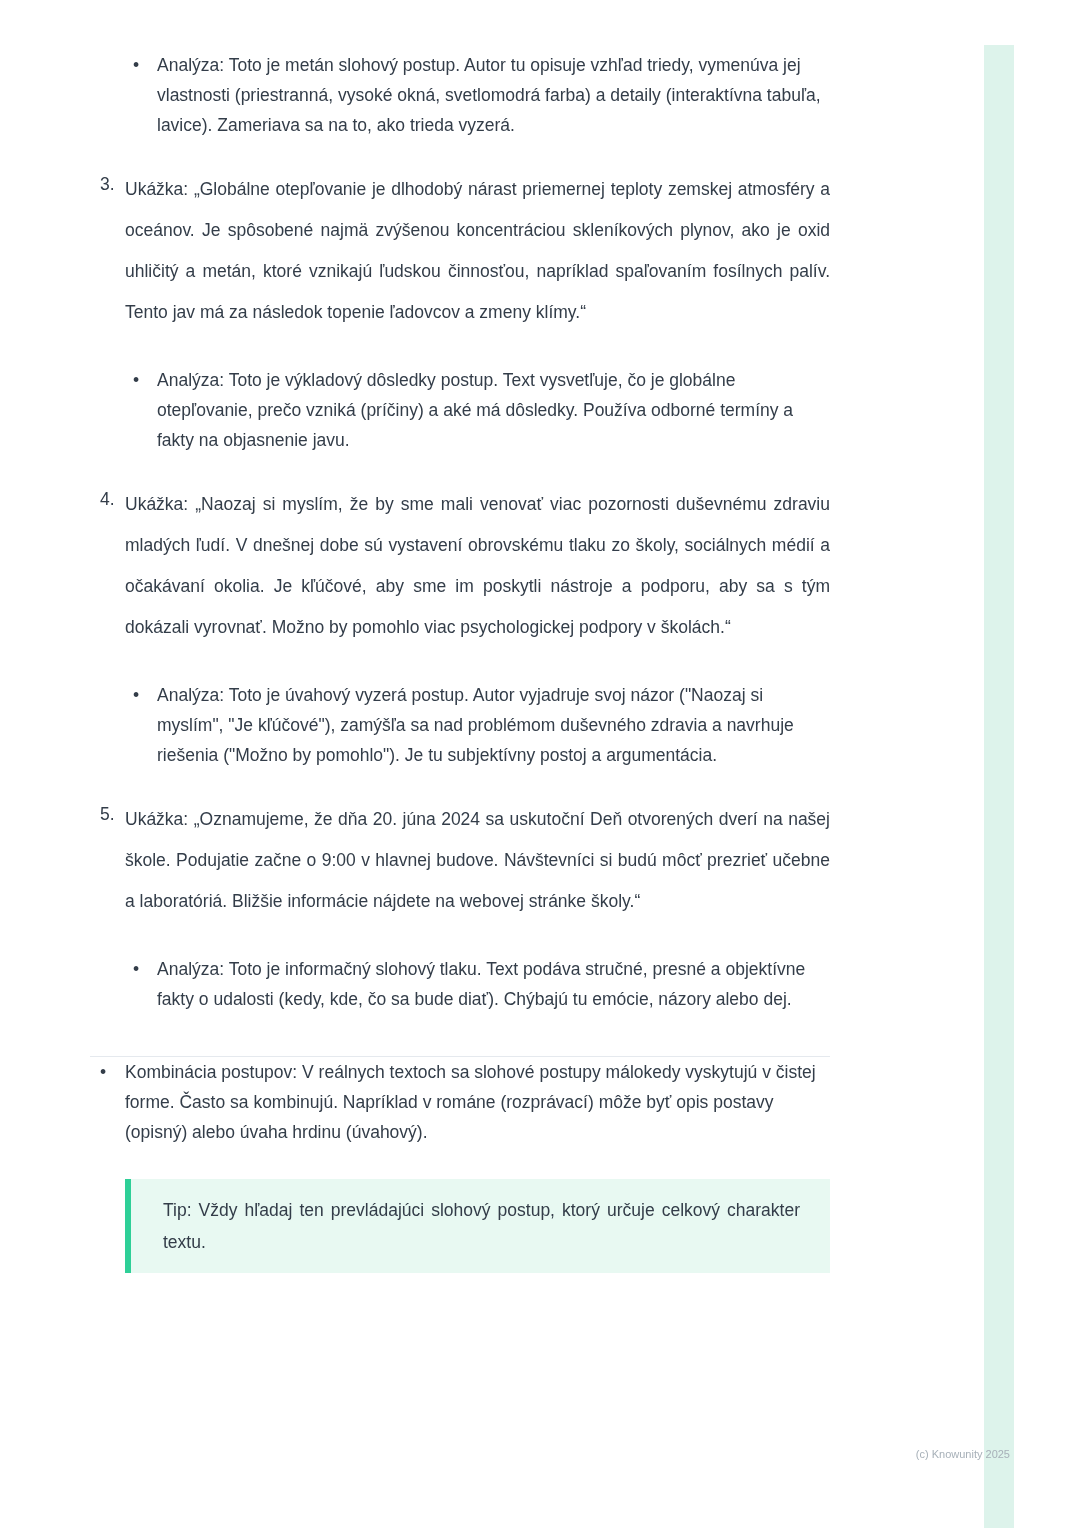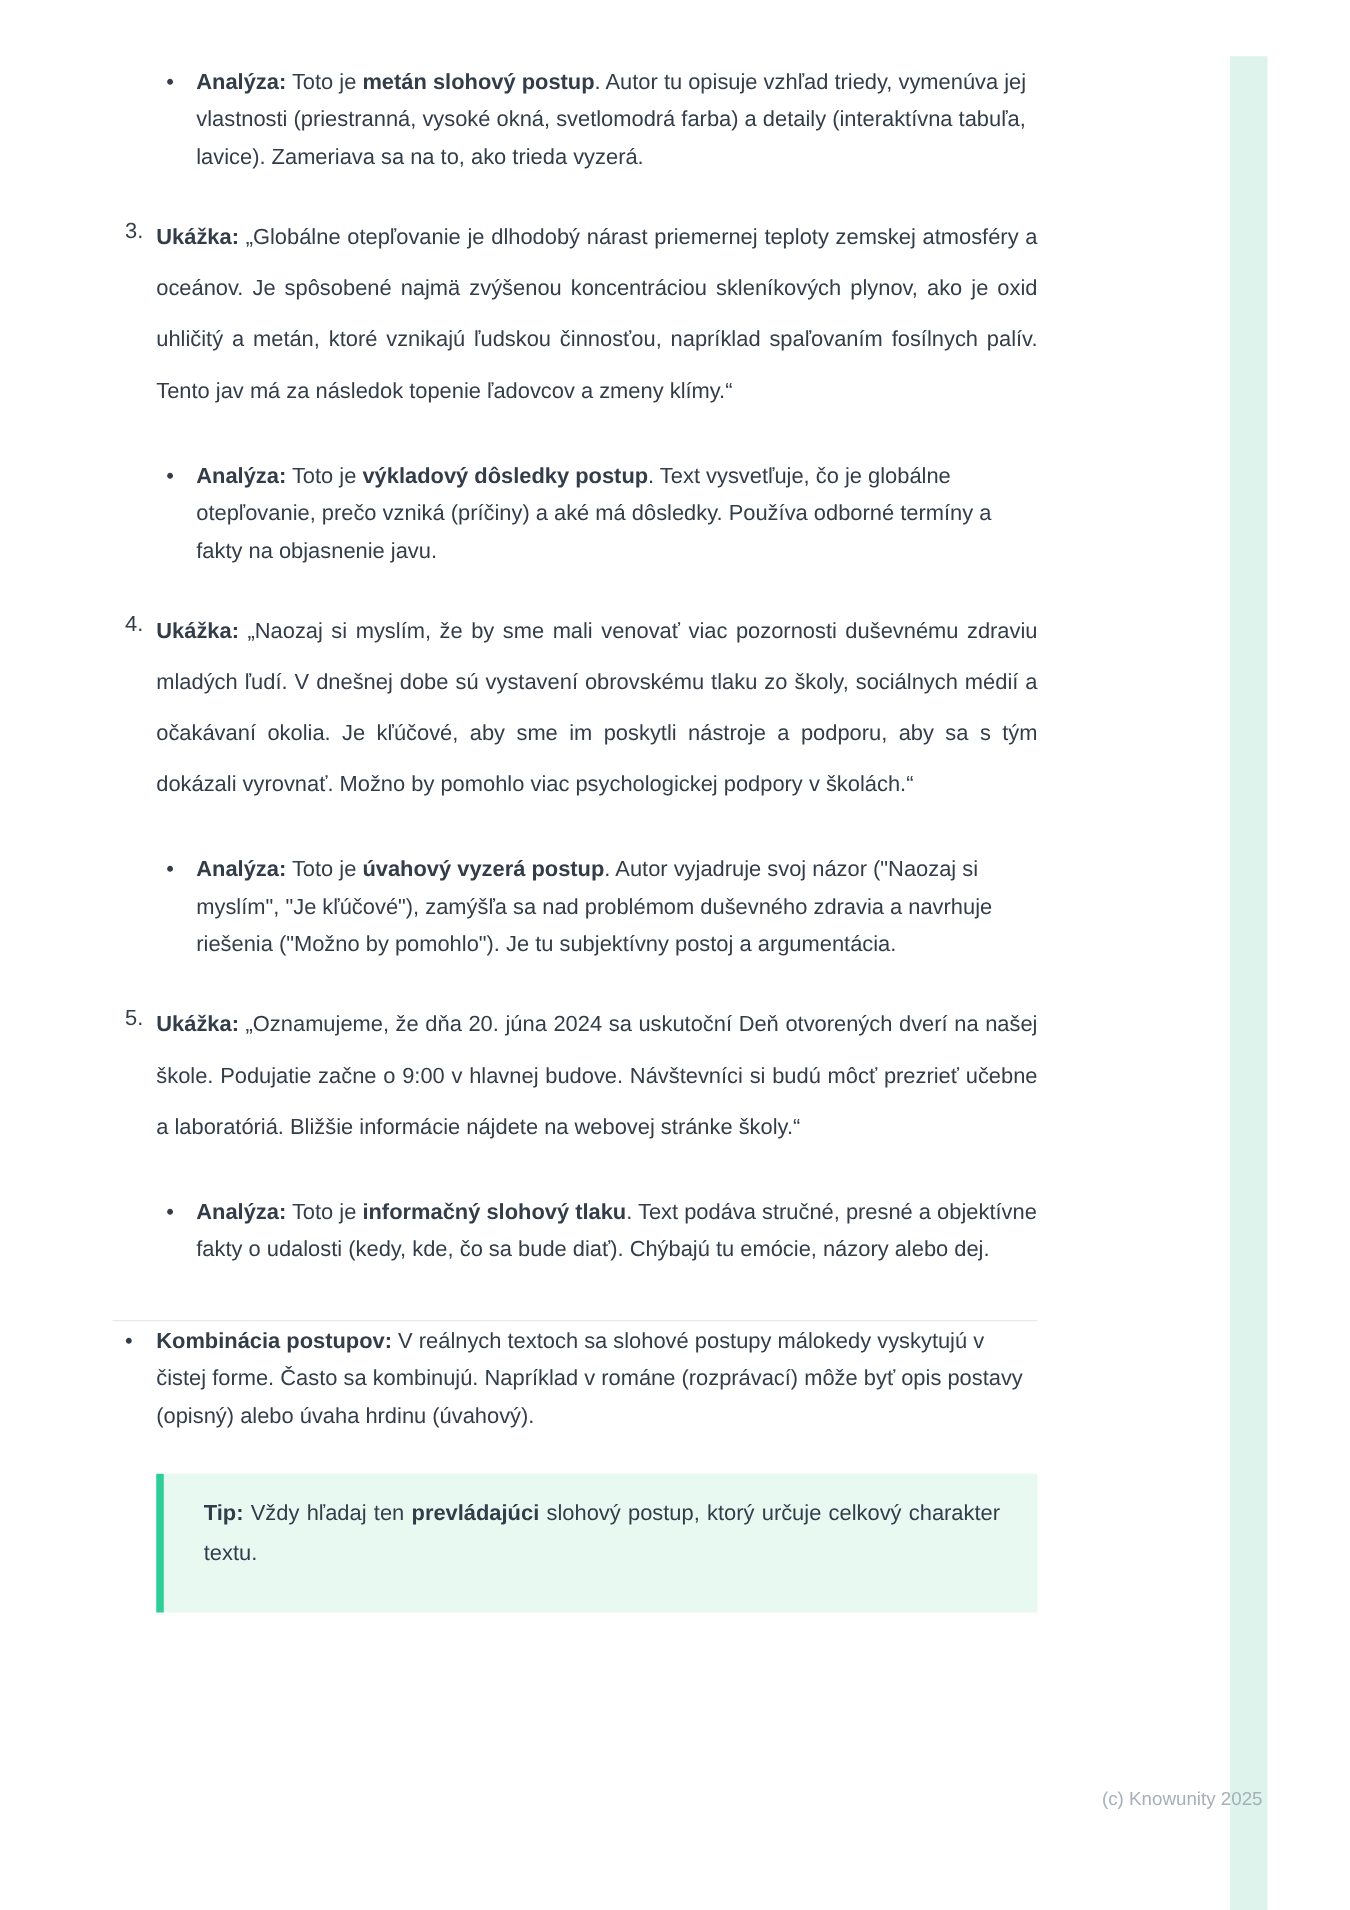--- a/index.html
+++ b/index.html
@@ -41,52 +41,52 @@
     font-size:17.5px;
     line-height:30px;
   }
   .li{position:relative;margin:0 0 29px 0;}
   .li .marker{position:absolute;left:10px;top:0;}
   .li .text{margin:0;padding-left:35px;}
   .li.nested .marker{left:43px;}
   .li.nested .text{padding-left:67px;}
   .ukazka .text{text-align:justify;line-height:41px;}
   .ukazka{margin-bottom:32px;}
-  .b{font-weight:bold;}
+  .b{font-weight:normal;}
   .i{}
   .divider{
     border:0;
     border-top:1px solid var(--divider);
     margin:42px 0 0 0;
     height:0;
   }
   .section-heading{
     margin:46px 0 30px 0;
     font-size:32px;
     line-height:36px;
     font-weight:bold;
     letter-spacing:-0.2px;
     color:var(--accent);
   }
   .tip-box{
     margin:32px 0 0 35px;
     background:var(--tip-bg);
     border-left:6px solid var(--tip-border);
-    padding:15px 30px 32px 32px;
+    padding:15px 30px 15px 32px;
   }
   .tip-box .text{
     margin:0;
     text-align:justify;
     line-height:32px;
   }
   .watermark{
     position:absolute;
     right:70px;
-    bottom:80px;
-    font-size:15px;
+    bottom:68px;
+    font-size:11px;
     color:var(--watermark);
     z-index:2;
   }
 </style>
 </head>
 <body>
 
 <div class="page">
 
   <div class="edge-strip"></div>

